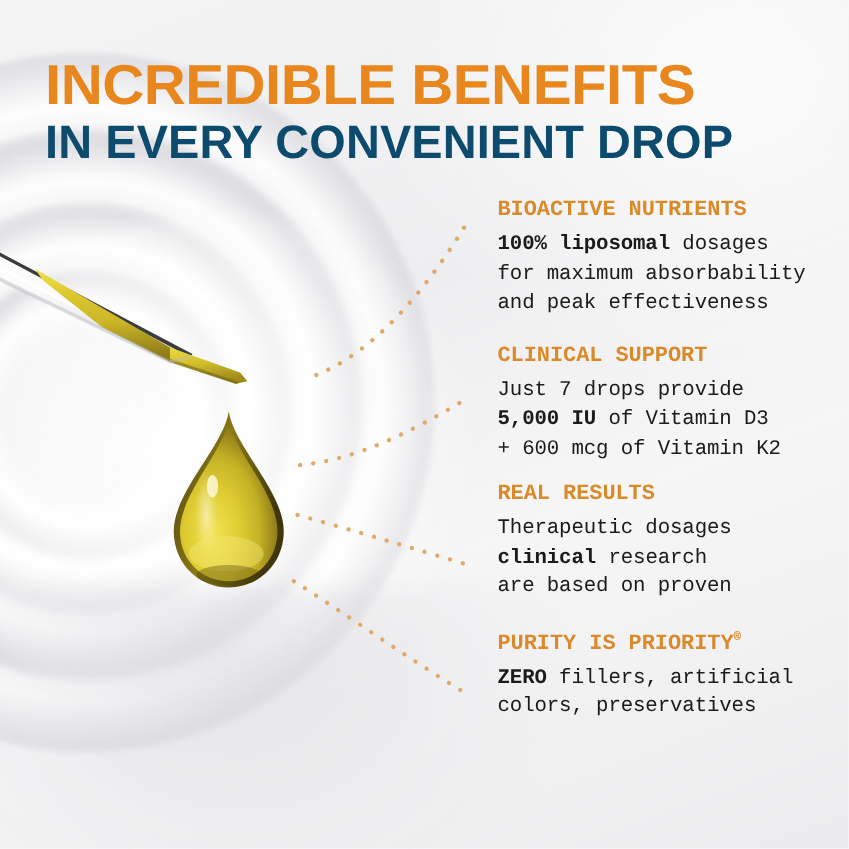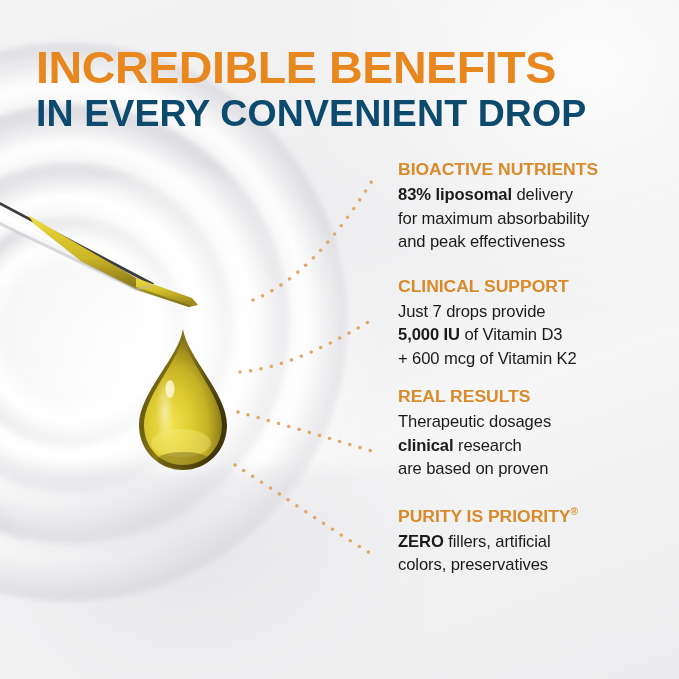--- a/index.html
+++ b/index.html
@@ -154,21 +154,21 @@
     pointer-events: none;
   }
 
   
   .blocks {
     position: absolute;
     left: 398px;
     top: 158px;
     width: 262px;
   }
-  .block { margin-bottom: 20px; }
+  .block { margin-bottom: 20px; font-family: Liberation Mono, monospace; }
   .block:last-child { margin-bottom: 0; }
 
   .b-title {
     font-weight: 700;
     font-size: 17.4px;
     line-height: 22px;
     letter-spacing: -0.05px;
     color: #D98B2B;
     white-space: nowrap;
     transform: scaleX(1.01);
@@ -290,21 +290,21 @@
     <path id="c3" fill="none" stroke="#E0A96A" stroke-width="3.4" stroke-linecap="round" stroke-dasharray="0.1 10.5" d="M 235 465 C 278 492 328 528 375 556"></path>
   </svg>
 
   <div class="blocks">
 
     <div class="block b1">
       <div class="b-title" style="color: rgb(217, 139, 43);">
         <span>BIOACTIVE NUTRIENTS</span>
       </div>
       <div class="b-body" style="color: rgb(27, 27, 27);">
-          <span class="ln"><b>83% liposomal</b><span> delivery</span></span>
+          <span class="ln"><b>100% liposomal</b><span> dosages</span></span>
           <span class="ln"><span>for maximum absorbability</span></span>
           <span class="ln"><span>and peak effectiveness</span></span>
         </div>
     </div>
 
     <div class="block b2">
       <div class="b-title" style="color: rgb(217, 139, 43);">
         <span>CLINICAL SUPPORT</span>
       </div>
       <div class="b-body" style="color: rgb(27, 27, 27);">

